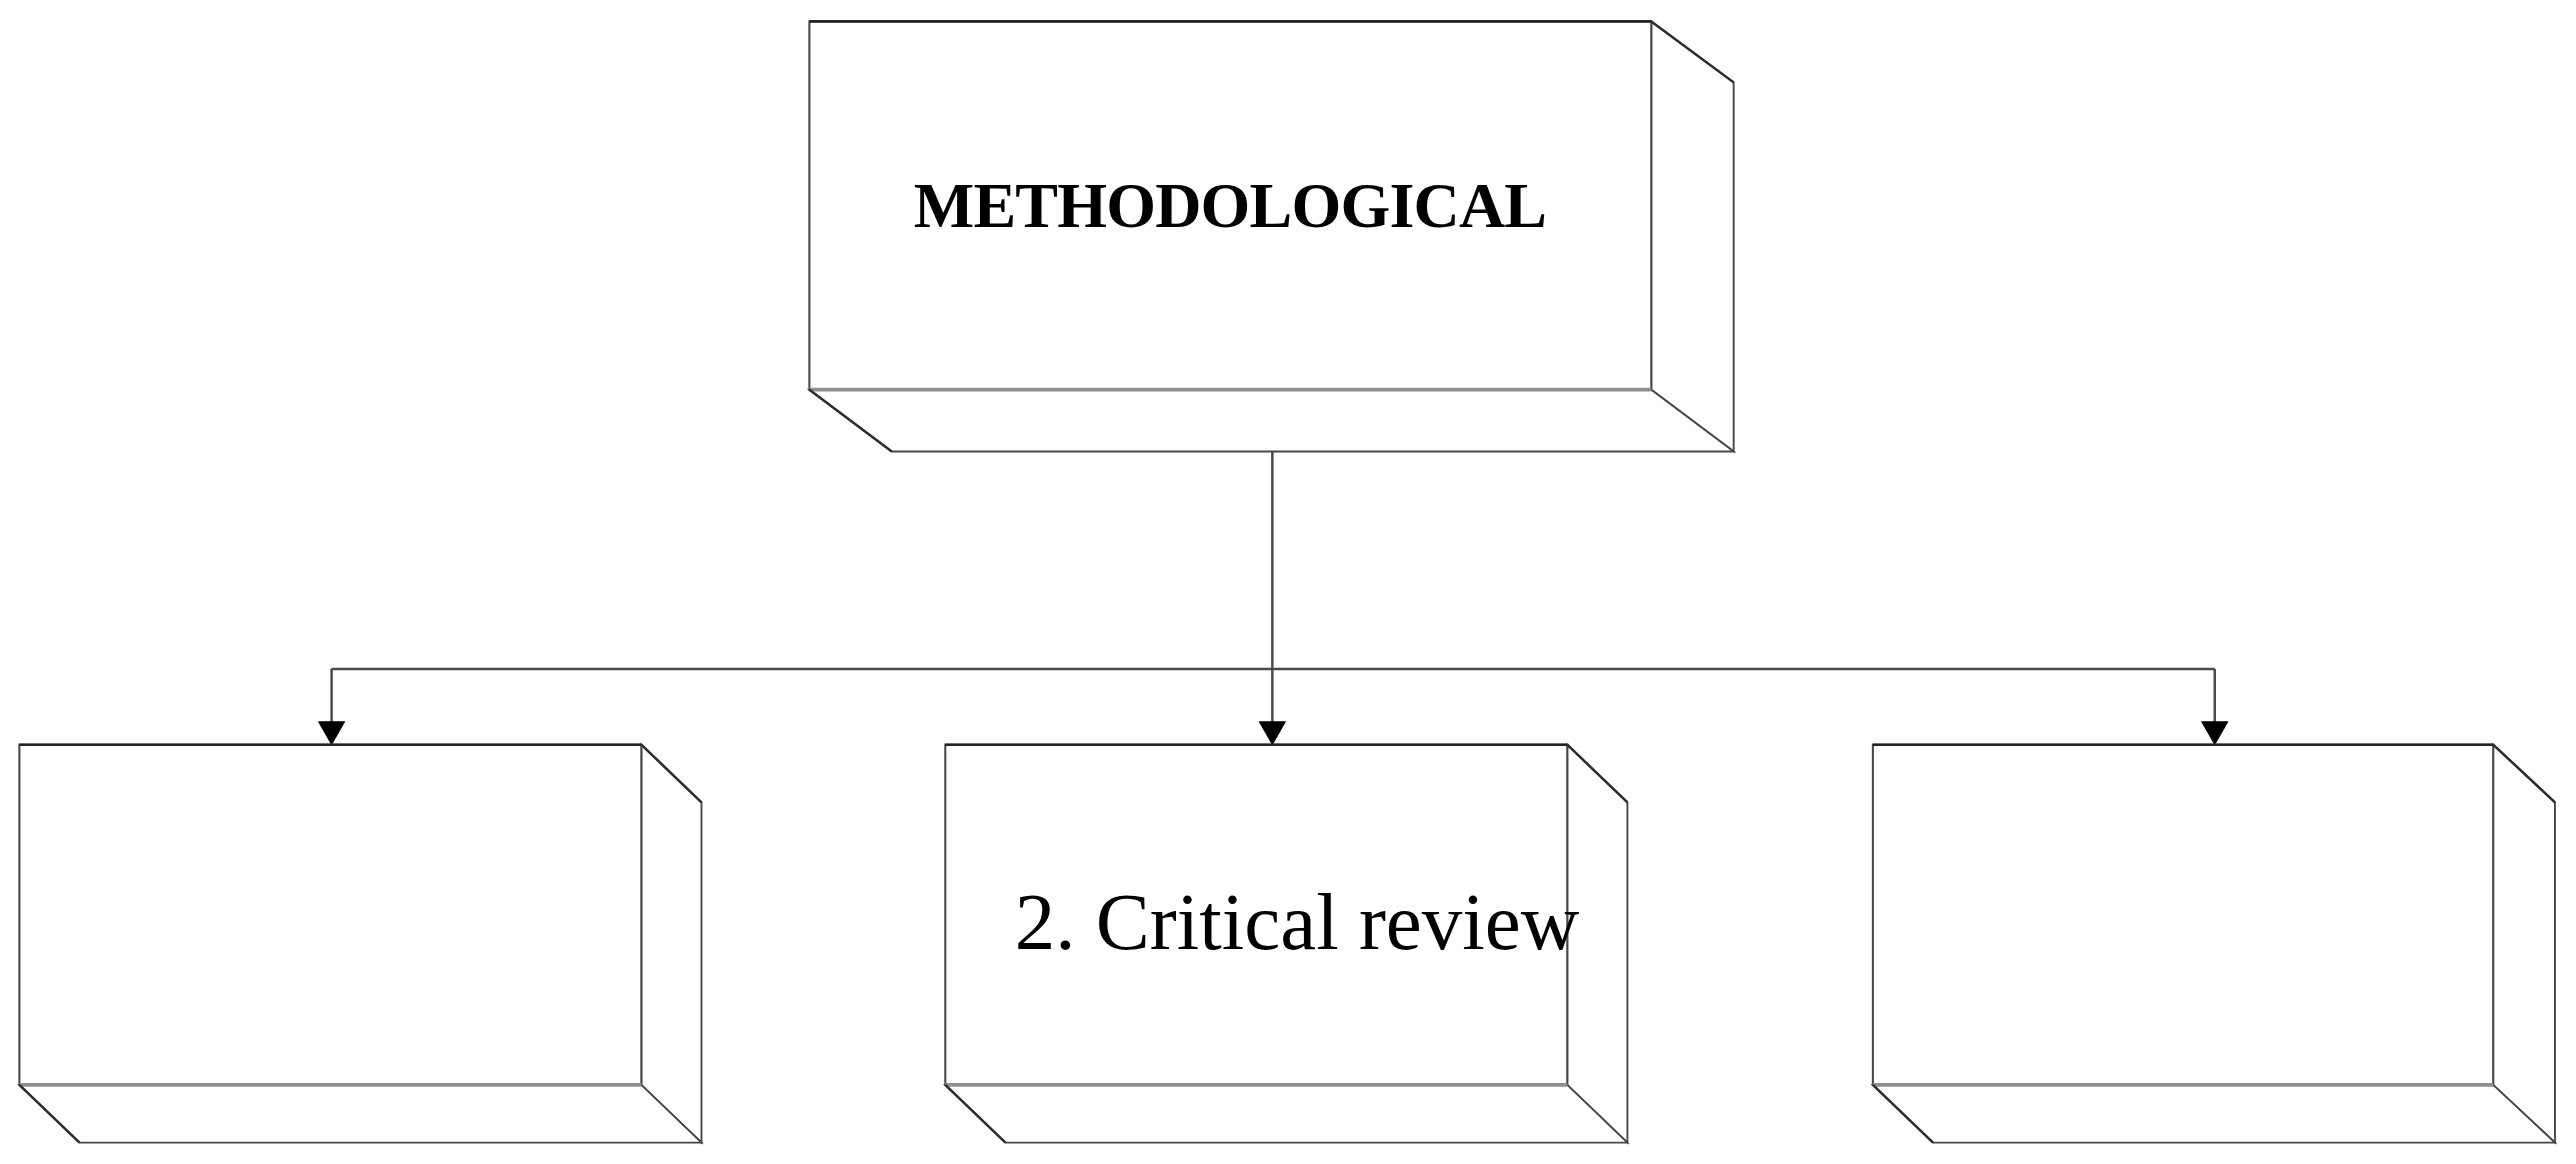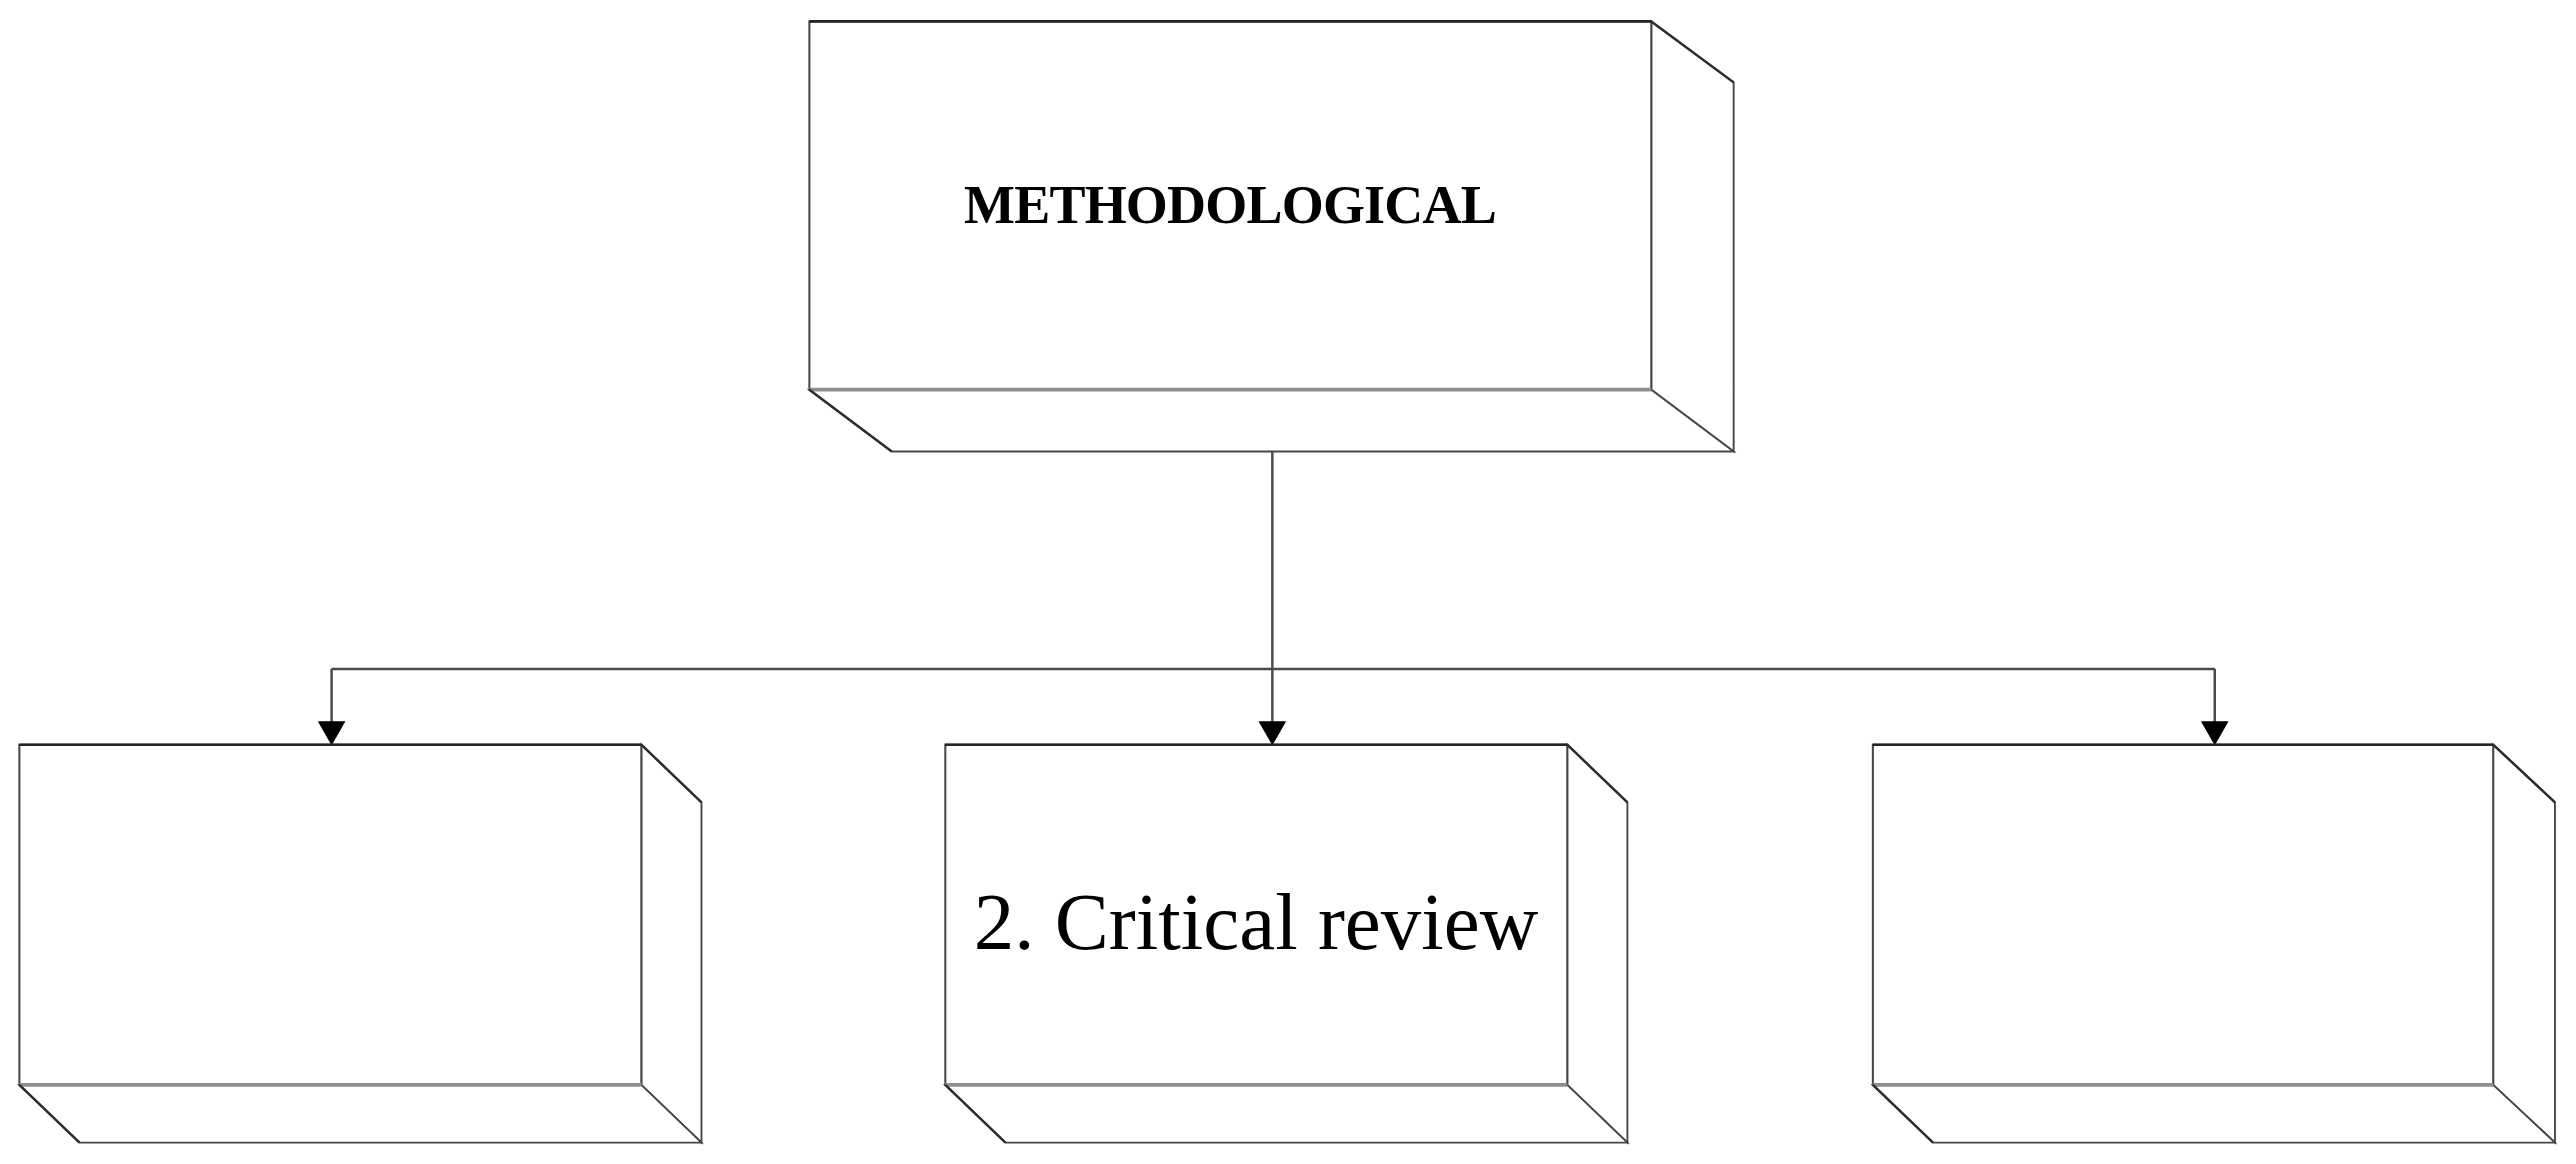--- a/index.html
+++ b/index.html
@@ -25,25 +25,25 @@
   .arrowhead{fill:var(--arrow);stroke:var(--arrow);stroke-width:1;}
 
   
   .label{
     position:absolute; display:flex; flex-direction:column;
     align-items:center; justify-content:center; text-align:center;
     white-space:nowrap; pointer-events:none;
   }
   .label.title{
     left:809px; top:21.4px; width:842px; height:368px;
-    font-weight:bold; font-size:54px; line-height:1.3; letter-spacing:-0.8px;
+    font-weight:bold; font-size:64px; line-height:1.3; letter-spacing:-0.8px;
   }
   .label.body{font-size:81px; line-height:1.18; font-weight:normal;}
   .label.b1{left:19px;  top:745px; width:622px; height:340px;}
-  .label.b2{left:945px;top:745px; width:622px; height:356px;}
+  .label.b2{left:986px;top:745px; width:622px; height:356px;}
   .label.b3{left:1873px;top:745px; width:621px; height:340px;}
   [data-name="child-box-1-label-line-2"]{transform:translateX(41px);}
 </style>
 </head>
 <body>
 
 <div class="stage" data-name="methodological-framework-diagram">
 
   <svg viewBox="0 0 3126 1413" data-name="diagram-lines-layer">
 

